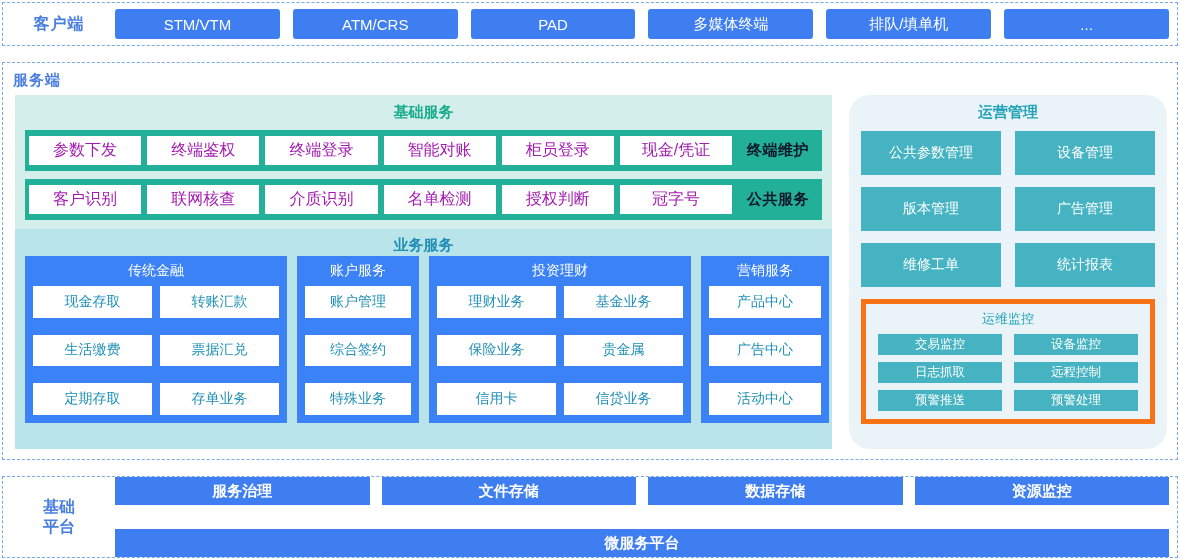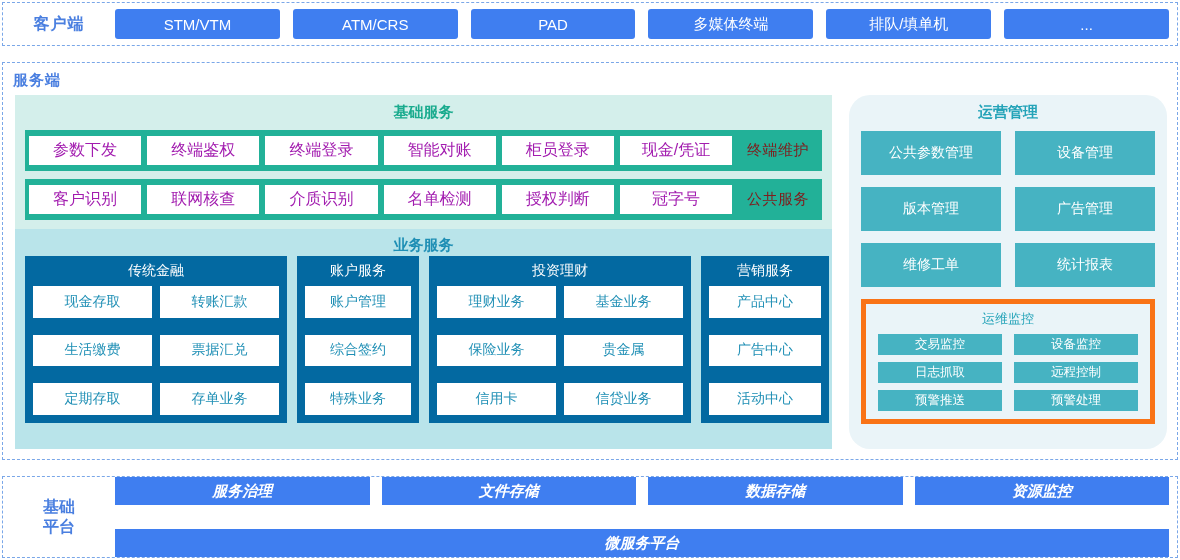--- a/index.html
+++ b/index.html
@@ -58,30 +58,30 @@
     background: #22b198; display: flex; align-items: center;
     height: 41px; padding: 0 4px; margin-bottom: 8px; gap: 6px;
   }
   .teal-row:last-child { margin-bottom: 0; }
   .white-chip {
     background: #fff; color: #a21caf; font-size: 16px;
     height: 29px; flex: 1 1 0;
     display: flex; align-items: center; justify-content: center;
   }
   .row-tag {
-    color: #7f1d1d; font-weight: normal; font-size: 15px;
+    color: #0f172a; font-weight: bold; font-size: 15px;
     flex: 0 0 80px; text-align: center; letter-spacing: .5px;
   }
 
   
   .biz-panel { background: #b9e4ea; padding: 7px 10px 10px 10px; flex: 1; }
   .biz-title { text-align: center; font-size: 15px; font-weight: bold; color: #1f8fb5; margin-bottom: 1px; }
   .biz-cols { display: flex; gap: 10px; height: 167px; }
   .biz-col {
-    background: #0369a1; padding: 6px 8px 8px 8px;
+    background: #3b82f6; padding: 6px 8px 8px 8px;
     display: flex; flex-direction: column;
   }
   .biz-col.c1 { flex: 0 0 262px; }
   .biz-col.c2 { flex: 0 0 122px; }
   .biz-col.c3 { flex: 0 0 262px; }
   .biz-col.c4 { flex: 0 0 128px; }
   .biz-col-title { text-align: center; color: #fff; font-size: 14px; margin-bottom: 6px; }
   .biz-grid { display: grid; grid-auto-rows: 1fr; gap: 17px; flex: 1; }
   .biz-grid.two { grid-template-columns: 1fr 1fr; column-gap: 8px; }
   .biz-grid.one { grid-template-columns: 1fr; }
@@ -107,21 +107,21 @@
     display: flex; align-items: center; justify-content: center;
   }
 
   
   #platform-section { left: 2px; top: 476px; width: 1176px; height: 82px;
     display: flex; align-items: center; }
   #platform-label {
     width: 112px; flex: 0 0 112px; text-align: center;
     font-size: 16px; font-weight: bold; color: #4a7fe0; line-height: 1.25;
   }
-  .platform-body { flex: 1; display: flex; flex-direction: column; gap: 24px; padding-right: 8px; font-style: italic; }
+  .platform-body { flex: 1; display: flex; flex-direction: column; gap: 24px; padding-right: 8px; }
   .platform-row { display: flex; gap: 12px; }
   .plat-btn {
     background: #3f7ef0; color: #fff; font-weight: bold; font-size: 15px;
     height: 28px; flex: 1 1 0;
     display: flex; align-items: center; justify-content: center;
   }
   .plat-wide {
     background: #3f7ef0; color: #fff; font-weight: bold; font-size: 15px;
     height: 28px; width: 100%;
     display: flex; align-items: center; justify-content: center;

